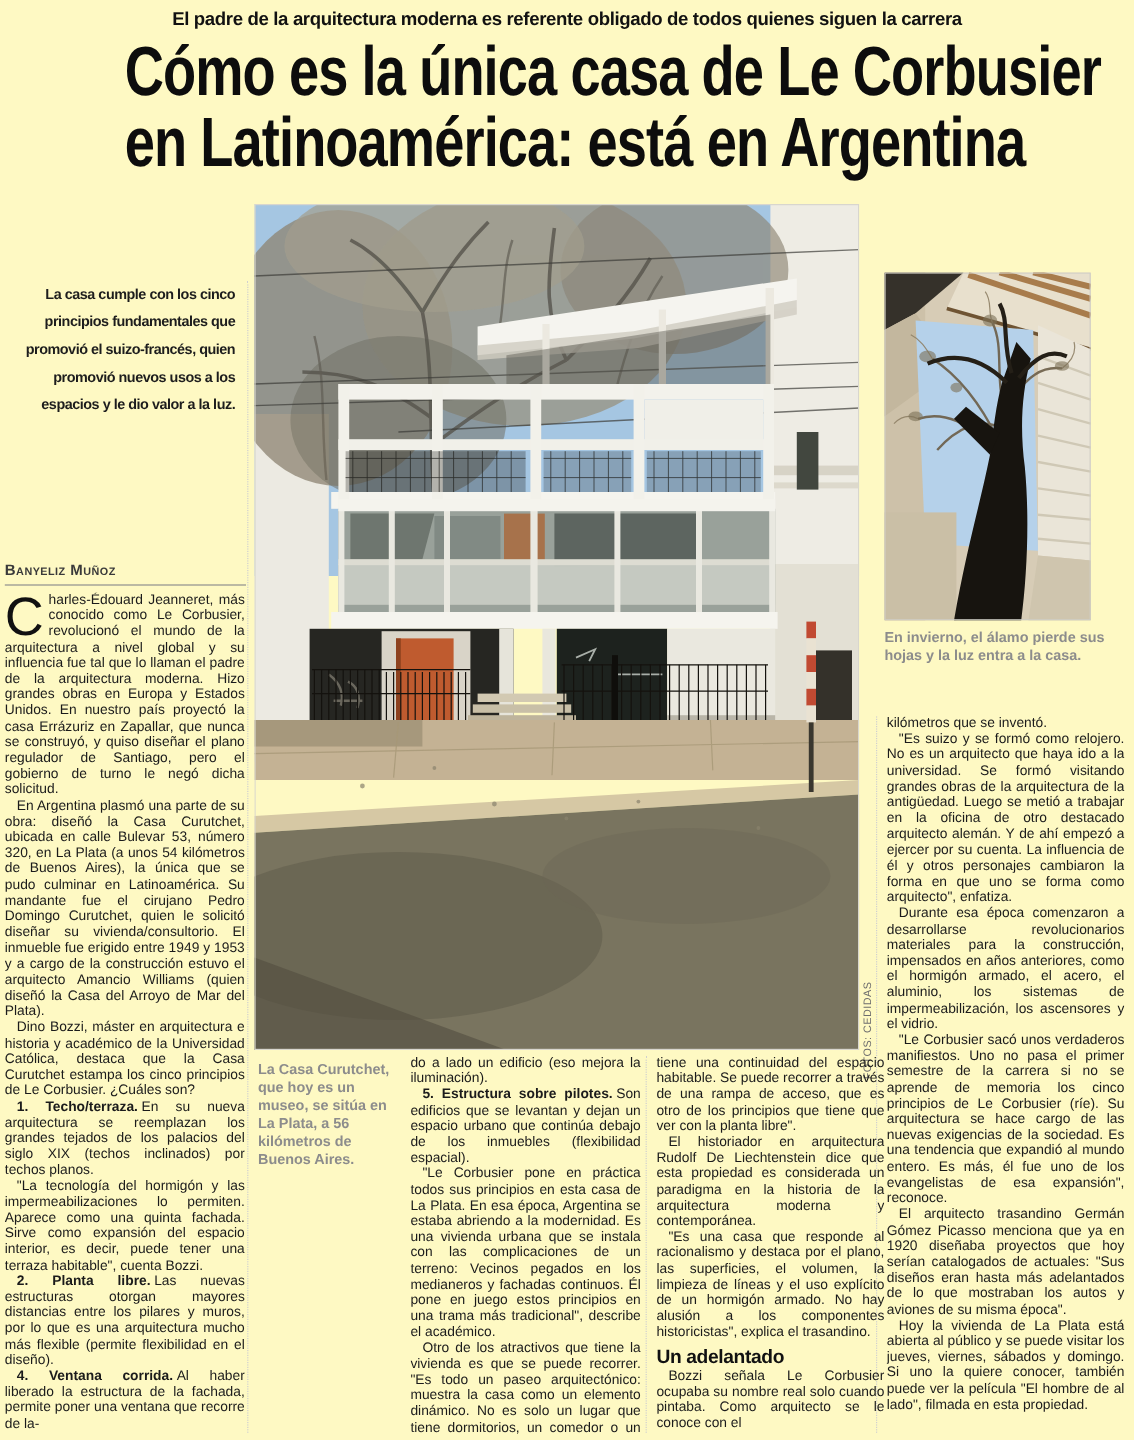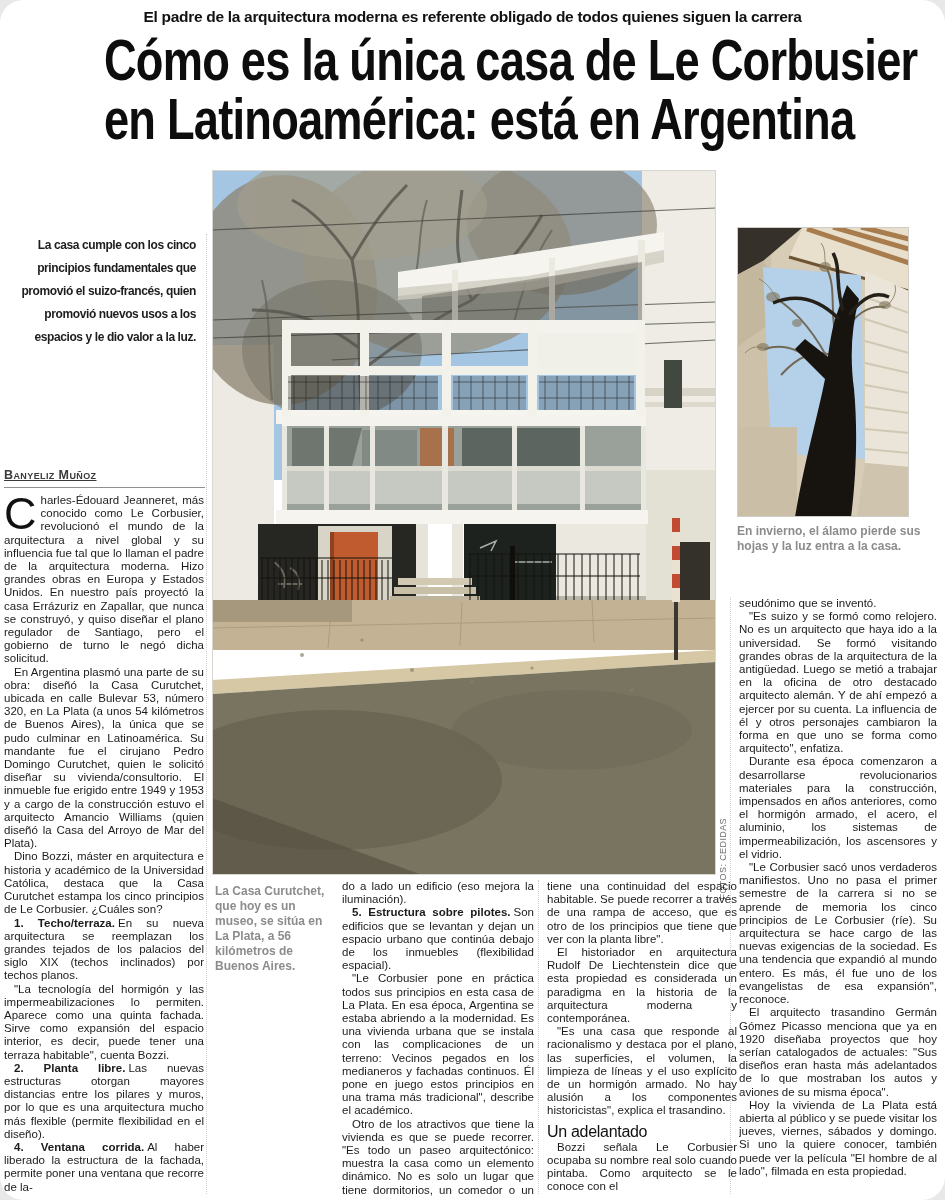--- a/index.html
+++ b/index.html
@@ -1,38 +1,38 @@
 <!DOCTYPE html>
 <html lang="es"><head>
 <meta charset="utf-8">
 <style>
   html,body{margin:0;padding:0;background:#e8e8e8;}
-  .page{position:relative;width:945px;height:1200px;background:#ffffff;margin:0 auto;
-        font-family:"Liberation Sans",sans-serif;color:#191919;overflow:hidden;border-radius:23px;}
+  .page{position:relative;width:945px;height:1200px;background:#fef9c3;margin:0 auto;
+        font-family:"Liberation Sans",sans-serif;color:#191919;overflow:hidden;}
   
   .kicker{position:absolute;top:8px;left:0;width:945px;text-align:center;
           font-size:15.5px;font-weight:bold;letter-spacing:-0.3px;color:#111;}
   .headline{position:absolute;top:30px;left:0;width:945px;text-align:right;color:#0d0d0d;}
   .headline .hl{font-size:58px;line-height:59px;font-weight:bold;letter-spacing:-1px;
                 white-space:nowrap;transform:scaleX(0.78);transform-origin:50% 50%;}
   
   .deck{position:absolute;left:4px;top:234px;width:192px;text-align:right;
         font-size:12px;line-height:23px;font-weight:bold;letter-spacing:-0.4px;color:#1d1d1d;}
   .byline{position:absolute;left:4px;top:468px;width:201px;font-size:12.5px;font-weight:600;
           font-variant:small-caps;letter-spacing:0.4px;color:#3a3a3a;
-          border-bottom:1px solid #8f8f8f;padding-bottom:5px;text-decoration:underline;}
+          border-bottom:1px solid #8f8f8f;padding-bottom:5px;}
   
   .col{position:absolute;font-size:11.5px;line-height:13.2px;text-align:justify;
        color:#1b1b1b;overflow:hidden;}
   .col p{margin:0;}
   .col p.ind{text-indent:10px;}
   b.lead{font-weight:bold;}
   b.lead:not(:empty){padding-right:3px;}
   .dropcap{float:left;font-size:45px;line-height:38px;padding:1px 4px 0 0;color:#111;font-weight:400;}
-  .subhead{font-size:16px;font-weight:normal;letter-spacing:-0.3px;margin:7px 0 3px;color:#111;}
+  .subhead{font-size:16px;font-weight:bold;letter-spacing:-0.3px;margin:7px 0 3px;color:#111;}
   #col1{left:4px;top:494px;width:200px;height:702px;}
   #col2{left:342px;top:880px;width:192px;height:316px;}
   #col3{left:547px;top:880px;width:190px;height:316px;}
   #col4{left:739px;top:597px;width:198px;height:600px;}
   
   .caption{position:absolute;font-size:12px;line-height:15px;color:#8c8c8c;font-weight:bold;}
   #cap-main{left:215px;top:884px;width:118px;}
   #cap-side{left:737px;top:524px;width:190px;}
   .credit{position:absolute;left:718px;top:818px;font-size:9px;color:#6e6e6e;
           letter-spacing:0.4px;writing-mode:vertical-rl;transform:rotate(180deg);}
@@ -280,21 +280,21 @@
 
   <div class="col" id="col3">
     <p><b class="lead"></b><span>tiene una continuidad del espacio habitable. Se puede recorrer a través de una rampa de acceso, que es otro de los principios que tiene que ver con la planta libre".</span></p>
     <p class="ind"><b class="lead"></b><span>El historiador en arquitectura Rudolf De Liechtenstein dice que esta propiedad es considerada un paradigma en la historia de la arquitectura moderna y contemporánea.</span></p>
     <p class="ind"><b class="lead"></b><span>"Es una casa que responde al racionalismo y destaca por el plano, las superficies, el volumen, la limpieza de líneas y el uso explícito de un hormigón armado. No hay alusión a los componentes historicistas", explica el trasandino.</span></p>
     <h3 class="subhead">Un adelantado</h3>
     <p class="ind"><b class="lead"></b><span>Bozzi señala Le Corbusier ocupaba su nombre real solo cuando pintaba. Como arquitecto se le conoce con el</span></p>
   </div>
 
   <div class="col" id="col4">
-    <p><b class="lead"></b><span>seudónimo que se inventó.</span></p>
+    <p><b class="lead"></b><span>kilómetros que se inventó.</span></p>
     <p class="ind"><b class="lead"></b><span>"Es suizo y se formó como relojero. No es un arquitecto que haya ido a la universidad. Se formó visitando grandes obras de la arquitectura de la antigüedad. Luego se metió a trabajar en la oficina de otro destacado arquitecto alemán. Y de ahí empezó a ejercer por su cuenta. La influencia de él y otros personajes cambiaron la forma en que uno se forma como arquitecto", enfatiza.</span></p>
     <p class="ind"><b class="lead"></b><span>Durante esa época comenzaron a desarrollarse revolucionarios materiales para la construcción, impensados en años anteriores, como el hormigón armado, el acero, el aluminio, los sistemas de impermeabilización, los ascensores y el vidrio.</span></p>
     <p class="ind"><b class="lead"></b><span>"Le Corbusier sacó unos verdaderos manifiestos. Uno no pasa el primer semestre de la carrera si no se aprende de memoria los cinco principios de Le Corbusier (ríe). Su arquitectura se hace cargo de las nuevas exigencias de la sociedad. Es una tendencia que expandió al mundo entero. Es más, él fue uno de los evangelistas de esa expansión", reconoce.</span></p>
     <p class="ind"><b class="lead"></b><span>El arquitecto trasandino Germán Gómez Picasso menciona que ya en 1920 diseñaba proyectos que hoy serían catalogados de actuales: "Sus diseños eran hasta más adelantados de lo que mostraban los autos y aviones de su misma época".</span></p>
     <p class="ind"><b class="lead"></b><span>Hoy la vivienda de La Plata está abierta al público y se puede visitar los jueves, viernes, sábados y domingo. Si uno la quiere conocer, también puede ver la película "El hombre de al lado", filmada en esta propiedad.</span></p>
   </div>
 
 </div>
 
 </body></html>

